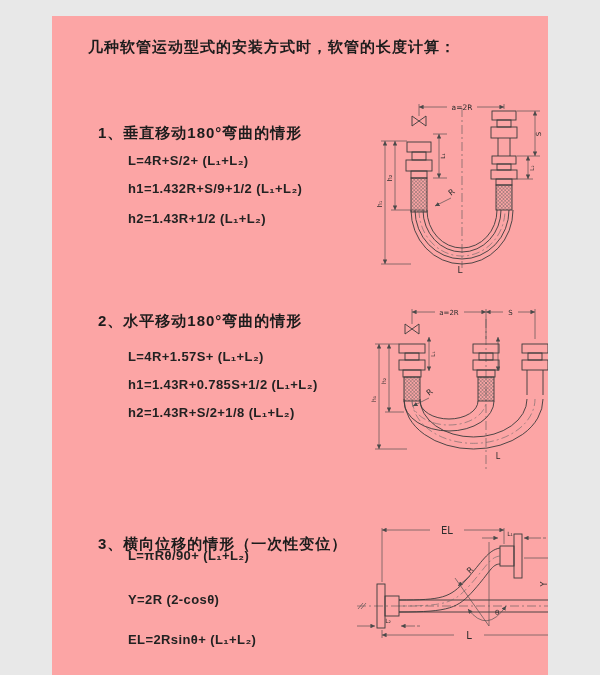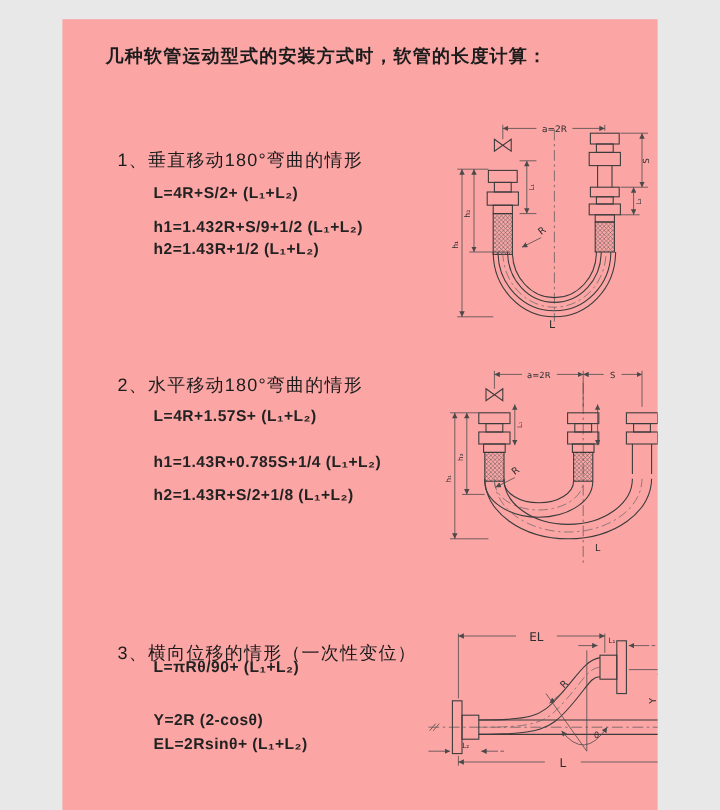--- a/index.html
+++ b/index.html
@@ -9,21 +9,21 @@
     font-family:"Liberation Sans","DejaVu Sans",sans-serif;
     color:#1c1c1c;
   }
   .doc-title{
     position:absolute;left:36px;top:22px;
     font-size:15px;font-weight:700;letter-spacing:1px;white-space:nowrap;
   }
   .section{position:absolute;left:0;top:0;width:310px;}
   .sec-heading{
     position:absolute;left:46px;
-    font-size:15px;font-weight:400;letter-spacing:1px;white-space:nowrap;
+    font-size:15px;font-weight:700;letter-spacing:1px;white-space:nowrap;
   }
   .formula{
     position:absolute;left:76px;
     font-size:13px;font-weight:700;letter-spacing:.4px;white-space:nowrap;
     color:#222;
   }
   svg{position:absolute;overflow:visible;}
   svg text{font-family:"DejaVu Sans","Liberation Sans",sans-serif;fill:#2d2d2d;}
   .obj{stroke:#3b3b3b;stroke-width:.9;fill:none;}
   .dim{stroke:#4a4a4a;stroke-width:.65;fill:none;}
@@ -34,35 +34,35 @@
 <body>
 
 <div class="page">
 
   <div class="doc-title">几种软管运动型式的安装方式时，软管的长度计算：</div>
 
   <div class="section">
     <div class="sec-heading" style="top:108px">1、垂直移动180°弯曲的情形</div>
     <div class="formula" style="top:137px">L=4R+S/2+ (L₁+L₂)</div>
     <div class="formula" style="top:165px">h1=1.432R+S/9+1/2 (L₁+L₂)</div>
-    <div class="formula" style="top:184px">h2=1.43R+1/2 (L₁+L₂)</div>
+    <div class="formula" style="top:195px">h2=1.43R+1/2 (L₁+L₂)</div>
   </div>
 
   <div class="section">
     <div class="sec-heading" style="top:296px">2、水平移动180°弯曲的情形</div>
-    <div class="formula" style="top:323px">L=4R+1.57S+ (L₁+L₂)</div>
-    <div class="formula" style="top:361px">h1=1.43R+0.785S+1/4 (L₁+L₂)</div>
+    <div class="formula" style="top:333px">L=4R+1.57S+ (L₁+L₂)</div>
+    <div class="formula" style="top:361px">h1=1.43R+0.785S+1/2 (L₁+L₂)</div>
     <div class="formula" style="top:389px">h2=1.43R+S/2+1/8 (L₁+L₂)</div>
   </div>
 
   <div class="section">
     <div class="sec-heading" style="top:519px">3、横向位移的情形（一次性变位）</div>
     <div class="formula" style="top:532px">L=πRθ/90+ (L₁+L₂)</div>
     <div class="formula" style="top:576px">Y=2R (2-cosθ)</div>
-    <div class="formula" style="top:596px">EL=2Rsinθ+ (L₁+L₂)</div>
+    <div class="formula" style="top:616px">EL=2Rsinθ+ (L₁+L₂)</div>
   </div>
 
   <svg style="left:315px;top:78px" width="185" height="180" viewBox="0 0 185 180">
     <defs>
       <marker id="ar1" markerWidth="8" markerHeight="7" refX="7" refY="3.5" orient="auto">
         <path d="M0,0 L7,3.5 L0,7 z" fill="#4a4a4a"></path>
       </marker>
       <marker id="ar1r" markerWidth="8" markerHeight="7" refX="0" refY="3.5" orient="auto">
         <path d="M7,0 L0,3.5 L7,7 z" fill="#4a4a4a"></path>
       </marker>

